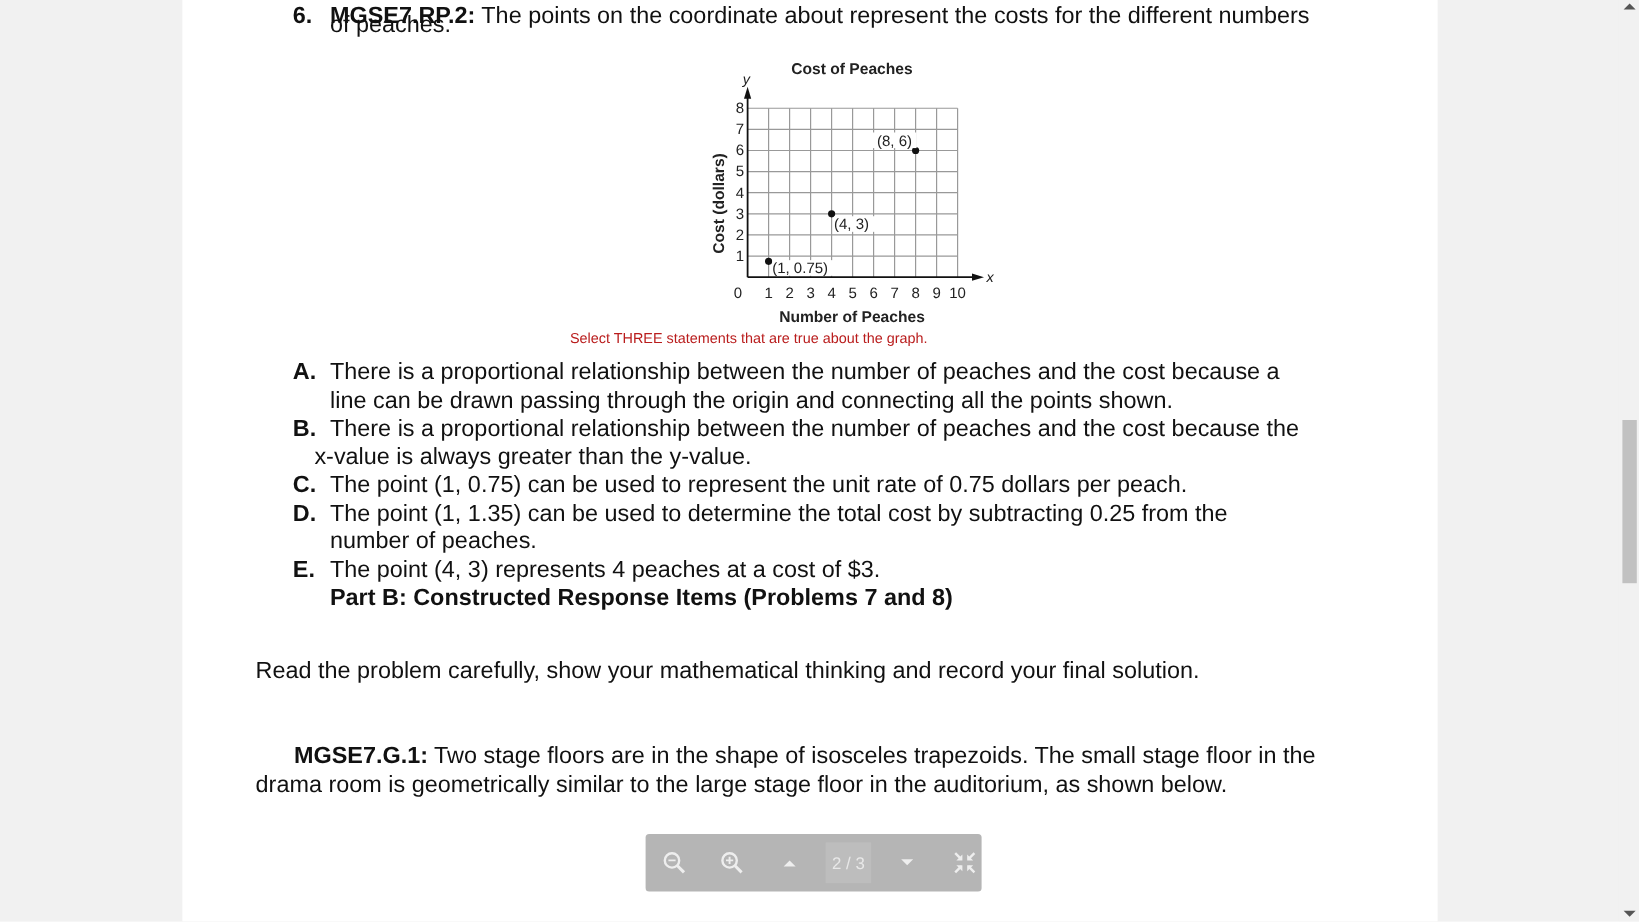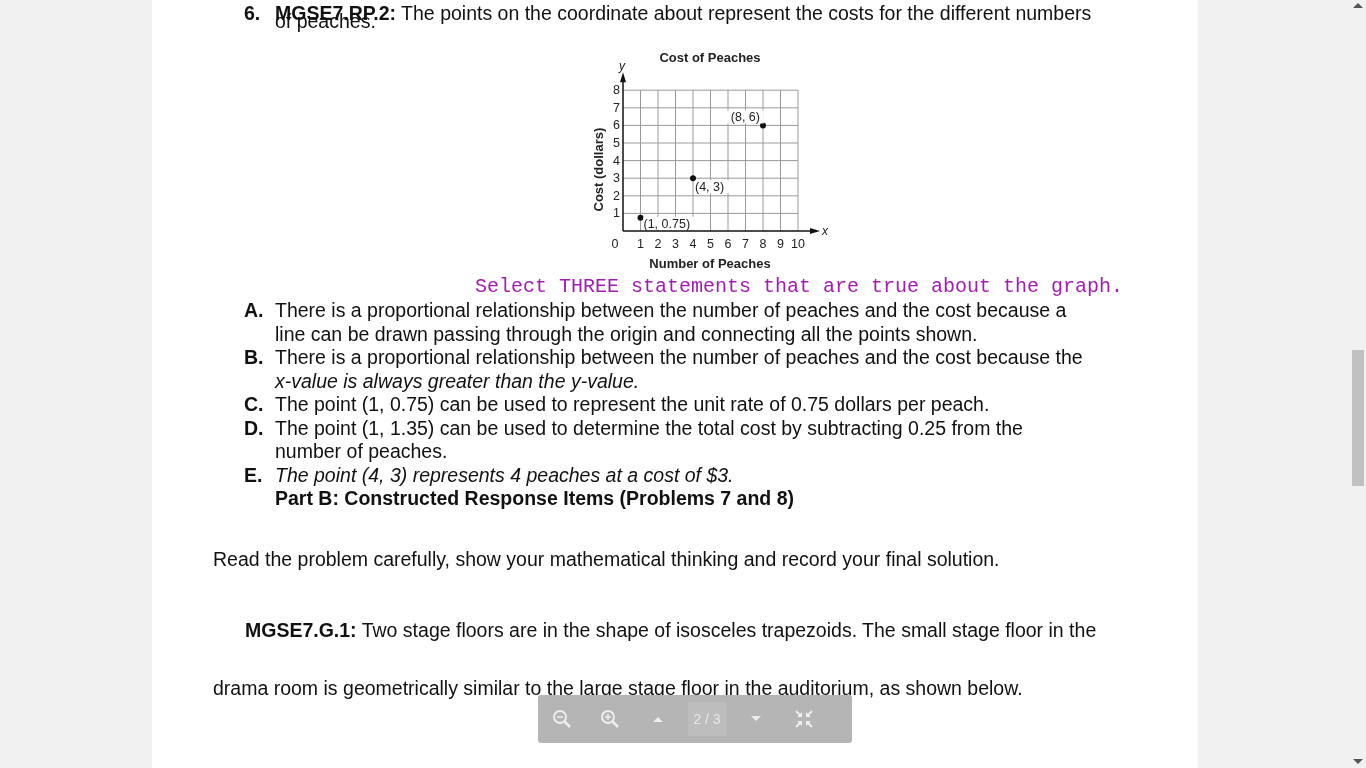--- a/index.html
+++ b/index.html
@@ -2,23 +2,23 @@
 <html><head>
 <meta charset="utf-8">
 <style>
   html, body { margin:0; padding:0; }
   body { width:1366px; height:768px; background:#f1f1f1; position:relative; overflow:hidden;
          font-family:"Liberation Sans", sans-serif; color:#111; }
   .page { position:absolute; left:152px; top:0; width:1046px; height:768px; background:#ffffff; }
   .t { position:absolute; font-size:19.5px; line-height:23.5px; white-space:nowrap; }
   .b { font-weight:bold; }
   .num { position:absolute; font-size:19.5px; font-weight:bold; }
-  .caption { position:absolute; font-family:Liberation Mono, monospace; font-size:20px; color:#a21caf; }
+  .caption { position:absolute; font-family:Liberation Sans, sans-serif; font-size:12px; color:#b91c1c; }
   svg text { font-family:"Liberation Sans", sans-serif; }
-  .toolbar { position:absolute; left:538px; top:695px; width:314px; height:48px; background:#b5b5b5;
+  .toolbar { position:absolute; left:538px; top:695px; width:280px; height:48px; background:#b5b5b5;
              border-radius:3px; }
   .tb-btn { position:absolute; top:0; height:48px; width:40px; display:flex; align-items:center; justify-content:center; }
   .page-ind { position:absolute; left:150px; top:7px; width:38px; height:34px; background:#bdbdbd;
               color:#e8e8e8; font-size:14px; display:flex; align-items:center; justify-content:center; }
   .scrollbar { position:absolute; left:1349px; top:0; width:17px; height:768px; background:#f1f1f1; }
   .thumb { position:absolute; left:3px; top:350px; width:12px; height:136px; background:#c1c1c1; }
   .arrow-up { position:absolute; left:4px; top:3px; width:0; height:0; border-left:5px solid transparent;
               border-right:5px solid transparent; border-bottom:5px solid #555; }
   .arrow-down { position:absolute; left:4px; bottom:4px; width:0; height:0; border-left:5px solid transparent;
               border-right:5px solid transparent; border-top:5px solid #555; }
@@ -91,36 +91,36 @@
   </svg>
 
 <div class="caption" style="left:475px;top:275px;">Select THREE statements that are true about the graph.</div>
 
 <div id="options">
     <div class="num" style="left: 244px; top: 299px;">A.</div>
     <div class="t" style="left: 275px; top: 299px;">There is a proportional relationship between the number of peaches and the cost because a</div>
     <div class="t" style="left: 275px; top: 322.5px;">line can be drawn passing through the origin and connecting all the points shown.</div>
     <div class="num" style="left: 244px; top: 346px;">B.</div>
     <div class="t" style="left: 275px; top: 346px;">There is a proportional relationship between the number of peaches and the cost because the</div>
-    <div class="t" style="left: 275px; top: 369.5px; font-style: italic;">x-value is always greater than the y-value.</div>
+    <div class="t" style="left: 262px; top: 369.5px;">x-value is always greater than the y-value.</div>
     <div class="num" style="left: 244px; top: 393px;">C.</div>
     <div class="t" style="left: 275px; top: 393px;">The point (1, 0.75) can be used to represent the unit rate of 0.75 dollars per peach.</div>
     <div class="num" style="left: 244px; top: 416.5px;">D.</div>
     <div class="t" style="left: 275px; top: 416.5px;">The point (1, 1.35) can be used to determine the total cost by subtracting 0.25 from the</div>
     <div class="t" style="left: 275px; top: 440px;">number of peaches.</div>
     <div class="num" style="left: 244px; top: 463.5px;">E.</div>
-    <div class="t" style="left: 275px; top: 463.5px; font-style: italic;">The point (4, 3) represents 4 peaches at a cost of $3.</div>
+    <div class="t" style="left: 275px; top: 463.5px;">The point (4, 3) represents 4 peaches at a cost of $3.</div>
   </div>
 
 <div class="t b" style="left:275px;top:487px;">Part B:  Constructed Response Items (Problems 7 and 8)</div>
 
 <div class="t" style="left:213px;top:548px;">Read the problem carefully, show your mathematical thinking and record your final solution.</div>
 
 <div class="t" style="left:213px;top:619px;margin-left:32px;"><span class="b">MGSE7.G.1:</span><span> Two stage floors are in the shape of isosceles trapezoids. The small stage floor in the</span></div>
-<div class="t" style="left:213px;top:677px;">drama room is geometrically similar to the large stage floor in the auditorium, as shown below.</div>
+<div class="t" style="left:213px;top:643px;">drama room is geometrically similar to the large stage floor in the auditorium, as shown below.</div>
 
 <div class="toolbar">
   <div class="tb-btn" style="left:4px;">
     <svg width="20" height="20">
         <circle cx="8" cy="8" r="6" fill="none" stroke="#eee" stroke-width="2"></circle>
         <line x1="12.5" y1="12.5" x2="18" y2="18" stroke="#eee" stroke-width="2.5"></line>
         <line x1="5" y1="8" x2="11" y2="8" stroke="#eee" stroke-width="1.6"></line>
       </svg>
   </div>
   <div class="tb-btn" style="left:52px;">

